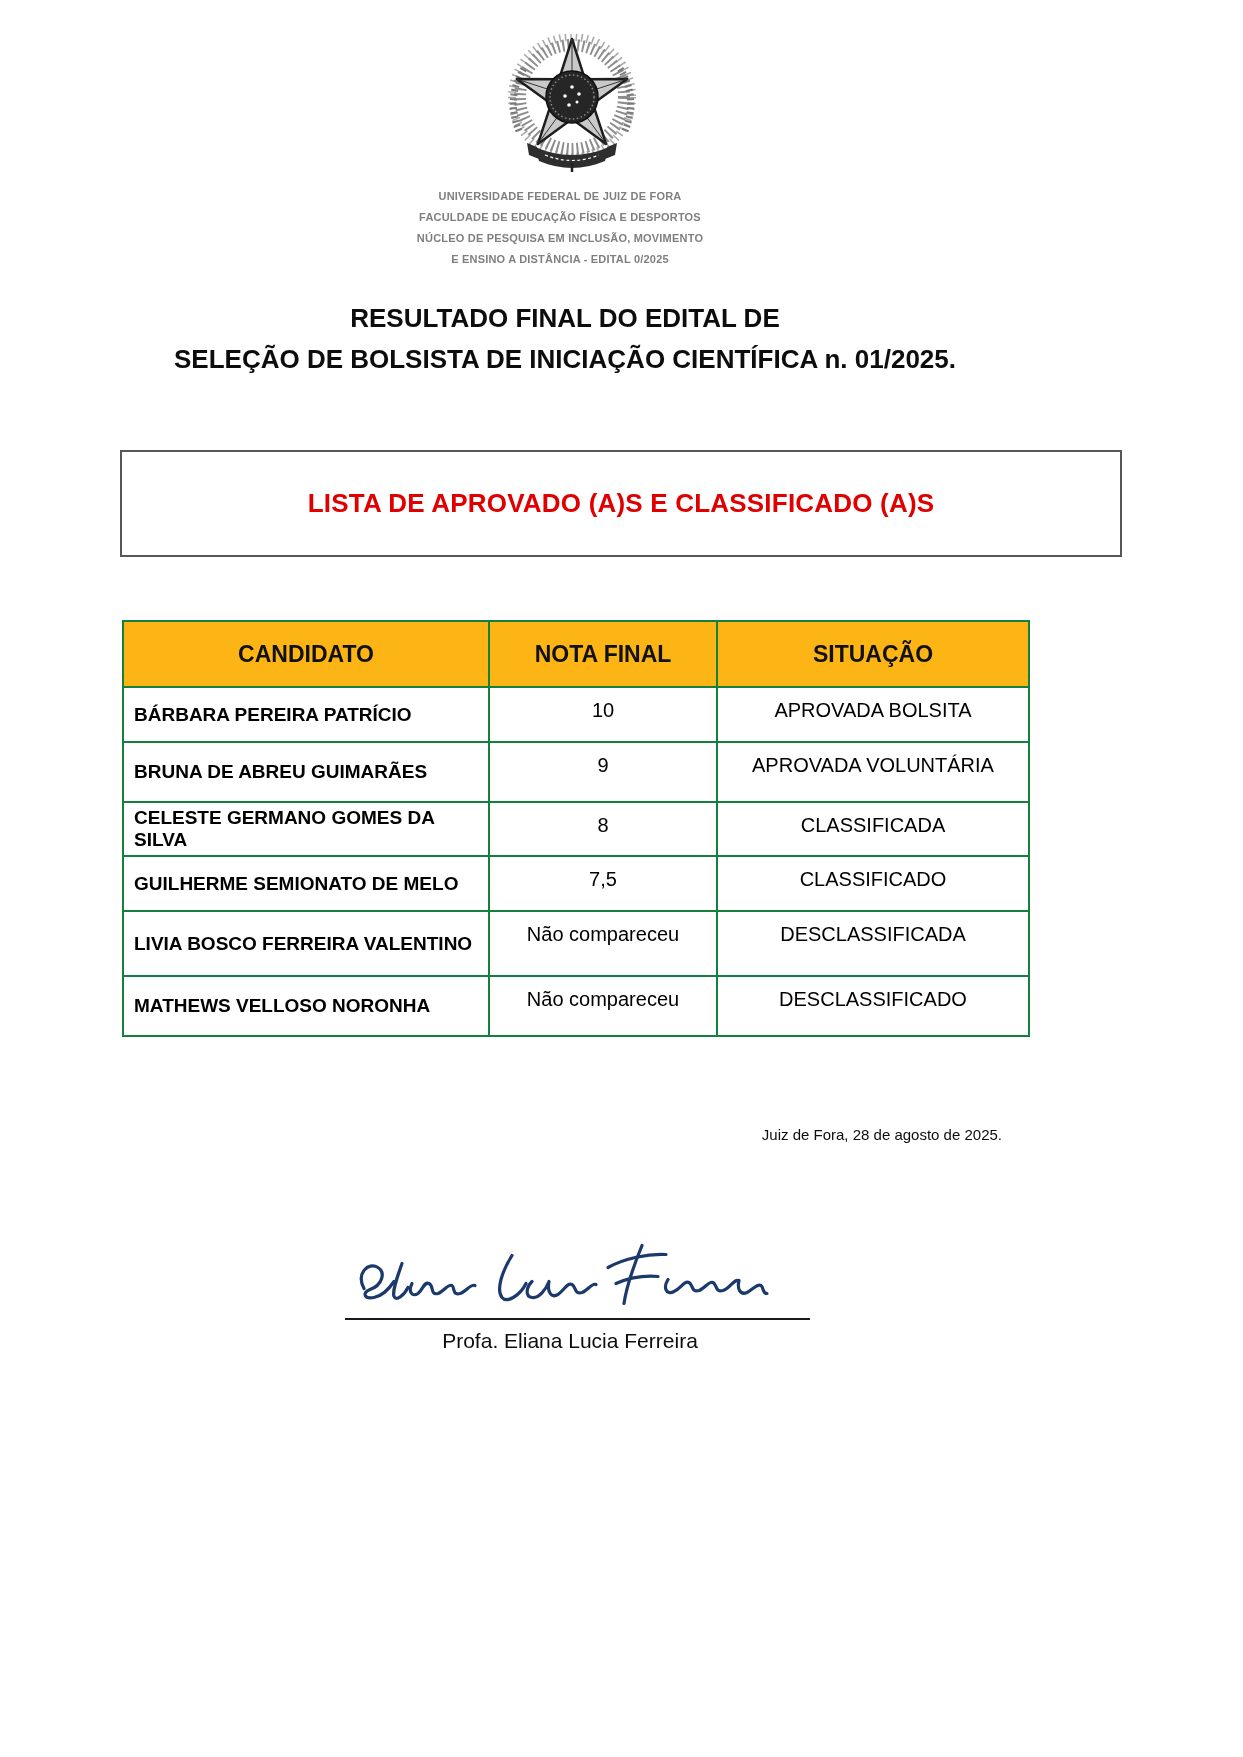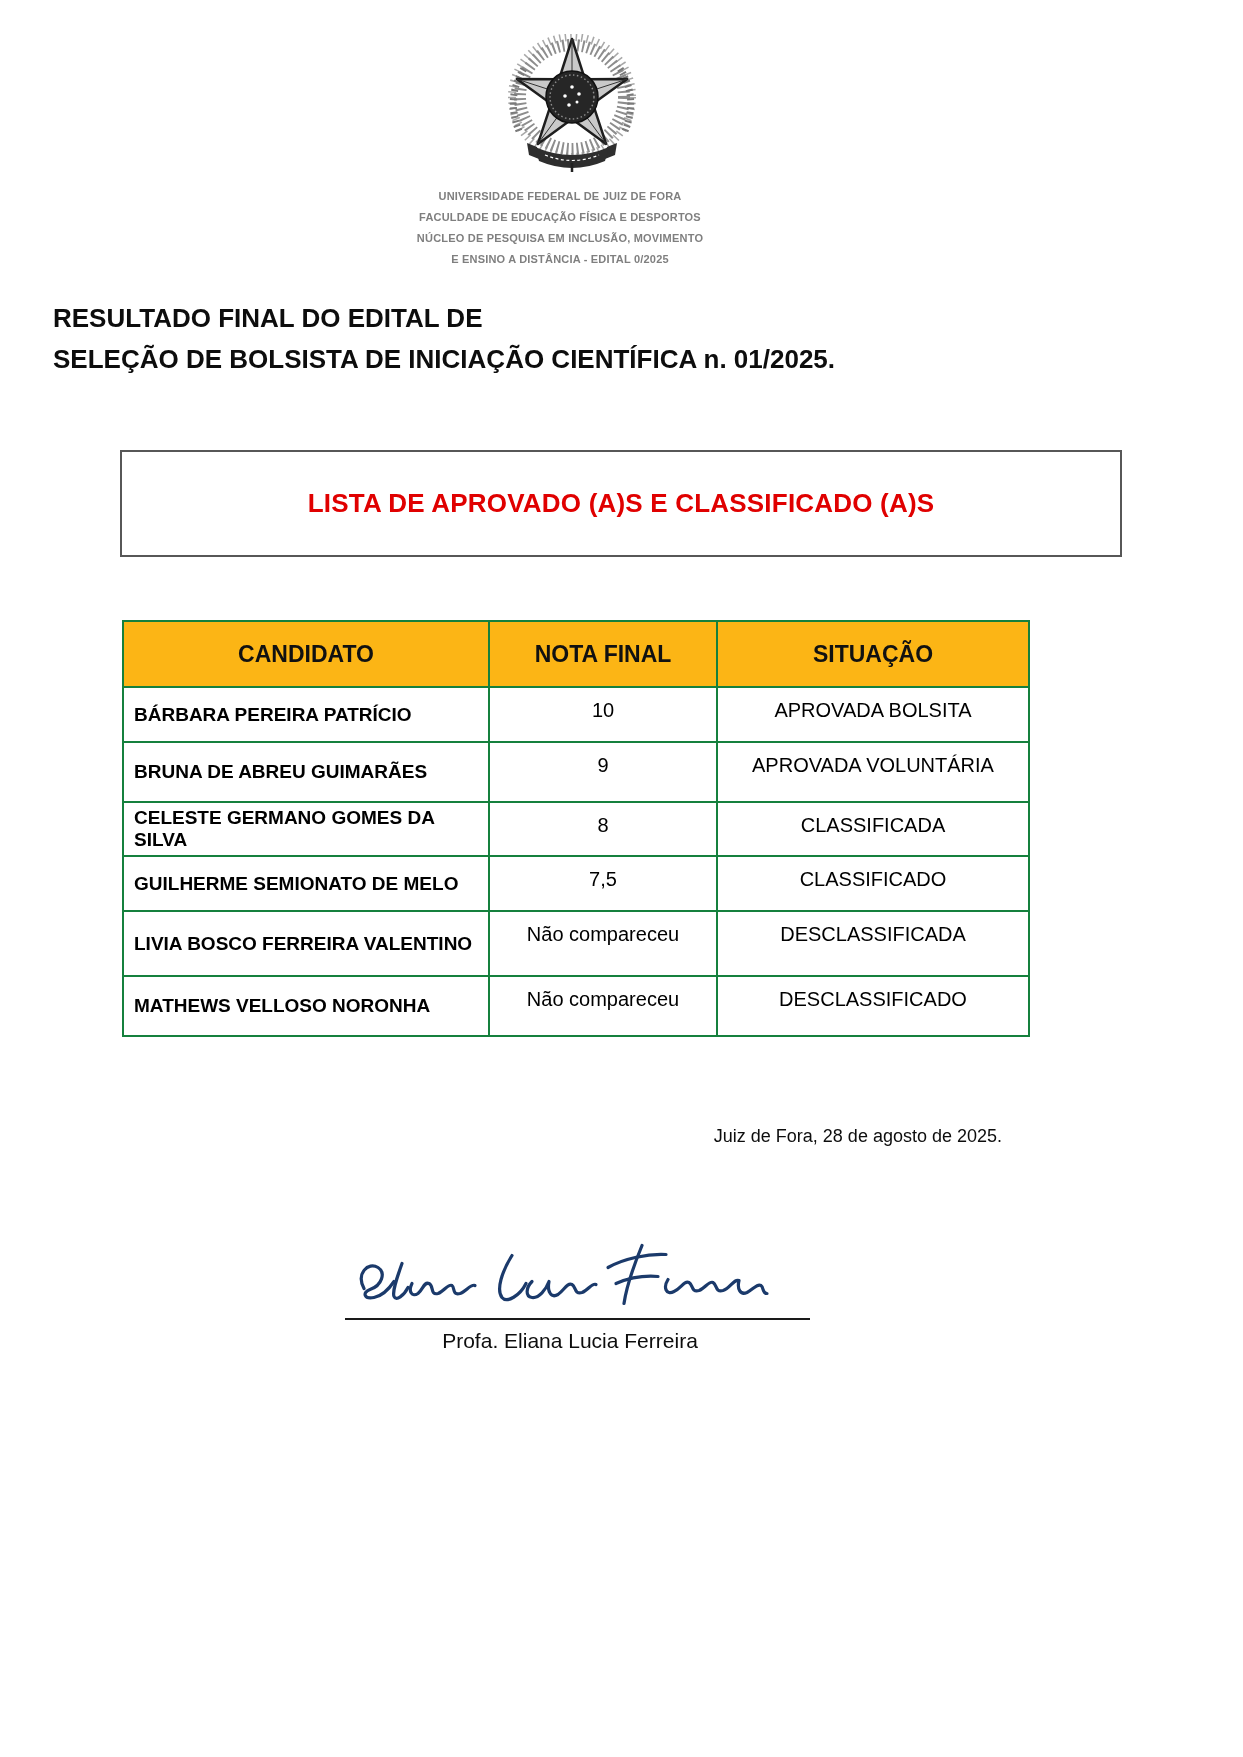--- a/index.html
+++ b/index.html
@@ -15,22 +15,22 @@
   
   .emblem{position:absolute; left:497px; top:34px; width:150px; height:142px;}
   
   .org-block{
     position:absolute; left:60px; top:186px; width:1000px;
     text-align:center; font-weight:bold; font-size:11px; line-height:21px;
     color:#7f7f7f; letter-spacing:0.2px;
   }
   
   .title-block{
-    position:absolute; left:53px; top:298px; width:1000px;
-    font-weight:bold; font-size:26px; line-height:41px; color:#0d0d0d;
+    position:absolute; left:65px; top:298px; width:1000px;
+    text-align:center; font-weight:bold; font-size:26px; line-height:41px; color:#0d0d0d;
   }
   
   .banner-box{
     position:absolute; left:120px; top:450px; width:998px; height:103px;
     border:2px solid #575757; background:#ffffff;
     display:flex; align-items:center; justify-content:center;
   }
   .banner-text{
     font-weight:bold; font-size:26px; color:#e00000; letter-spacing:0.2px;
     text-align:center;
@@ -50,21 +50,21 @@
   .col-nota, .col-situacao{ text-align:center; vertical-align:top; padding-top:11px; font-weight:normal; }
   .results-table tbody tr:nth-child(1){height:55px;}
   .results-table tbody tr:nth-child(2){height:60px;}
   .results-table tbody tr:nth-child(3){height:41px;margin-left:43px;}
   .results-table tbody tr:nth-child(4){height:55px;}
   .results-table tbody tr:nth-child(5){height:65px;}
   .results-table tbody tr:nth-child(6){height:60px;}
   
   .dateline{
     position:absolute; left:122px; top:1126px; width:880px;
-    text-align:right; font-size:18px; color:#0d0d0d;
+    text-align:right; font-size:15px; color:#0d0d0d;
   }
   
   .signature-ink{ position:absolute; left:350px; top:1232px; width:420px; height:88px; }
   .signature-rule{ position:absolute; left:345px; top:1318px; width:465px; height:2px; background:#1a1a1a; }
   .signer-block{
     position:absolute; left:320px; top:1326px; width:500px;
     text-align:center; font-size:21px; line-height:30px; color:#0d0d0d;
   }
 </style>
 </head>

